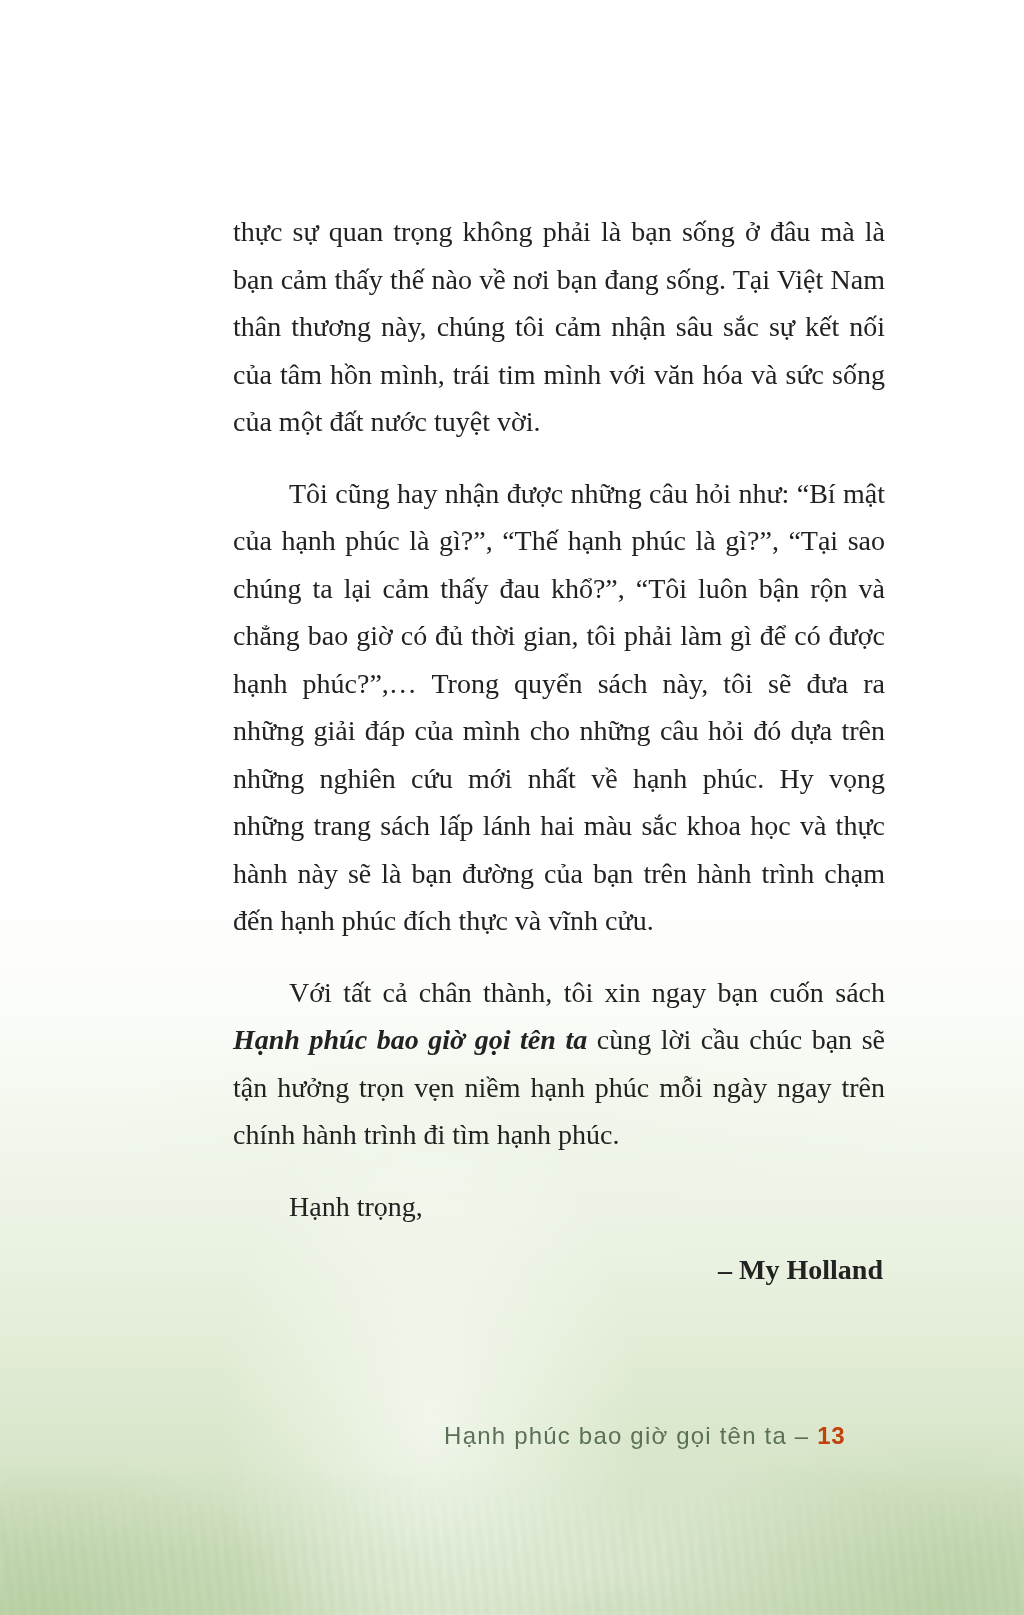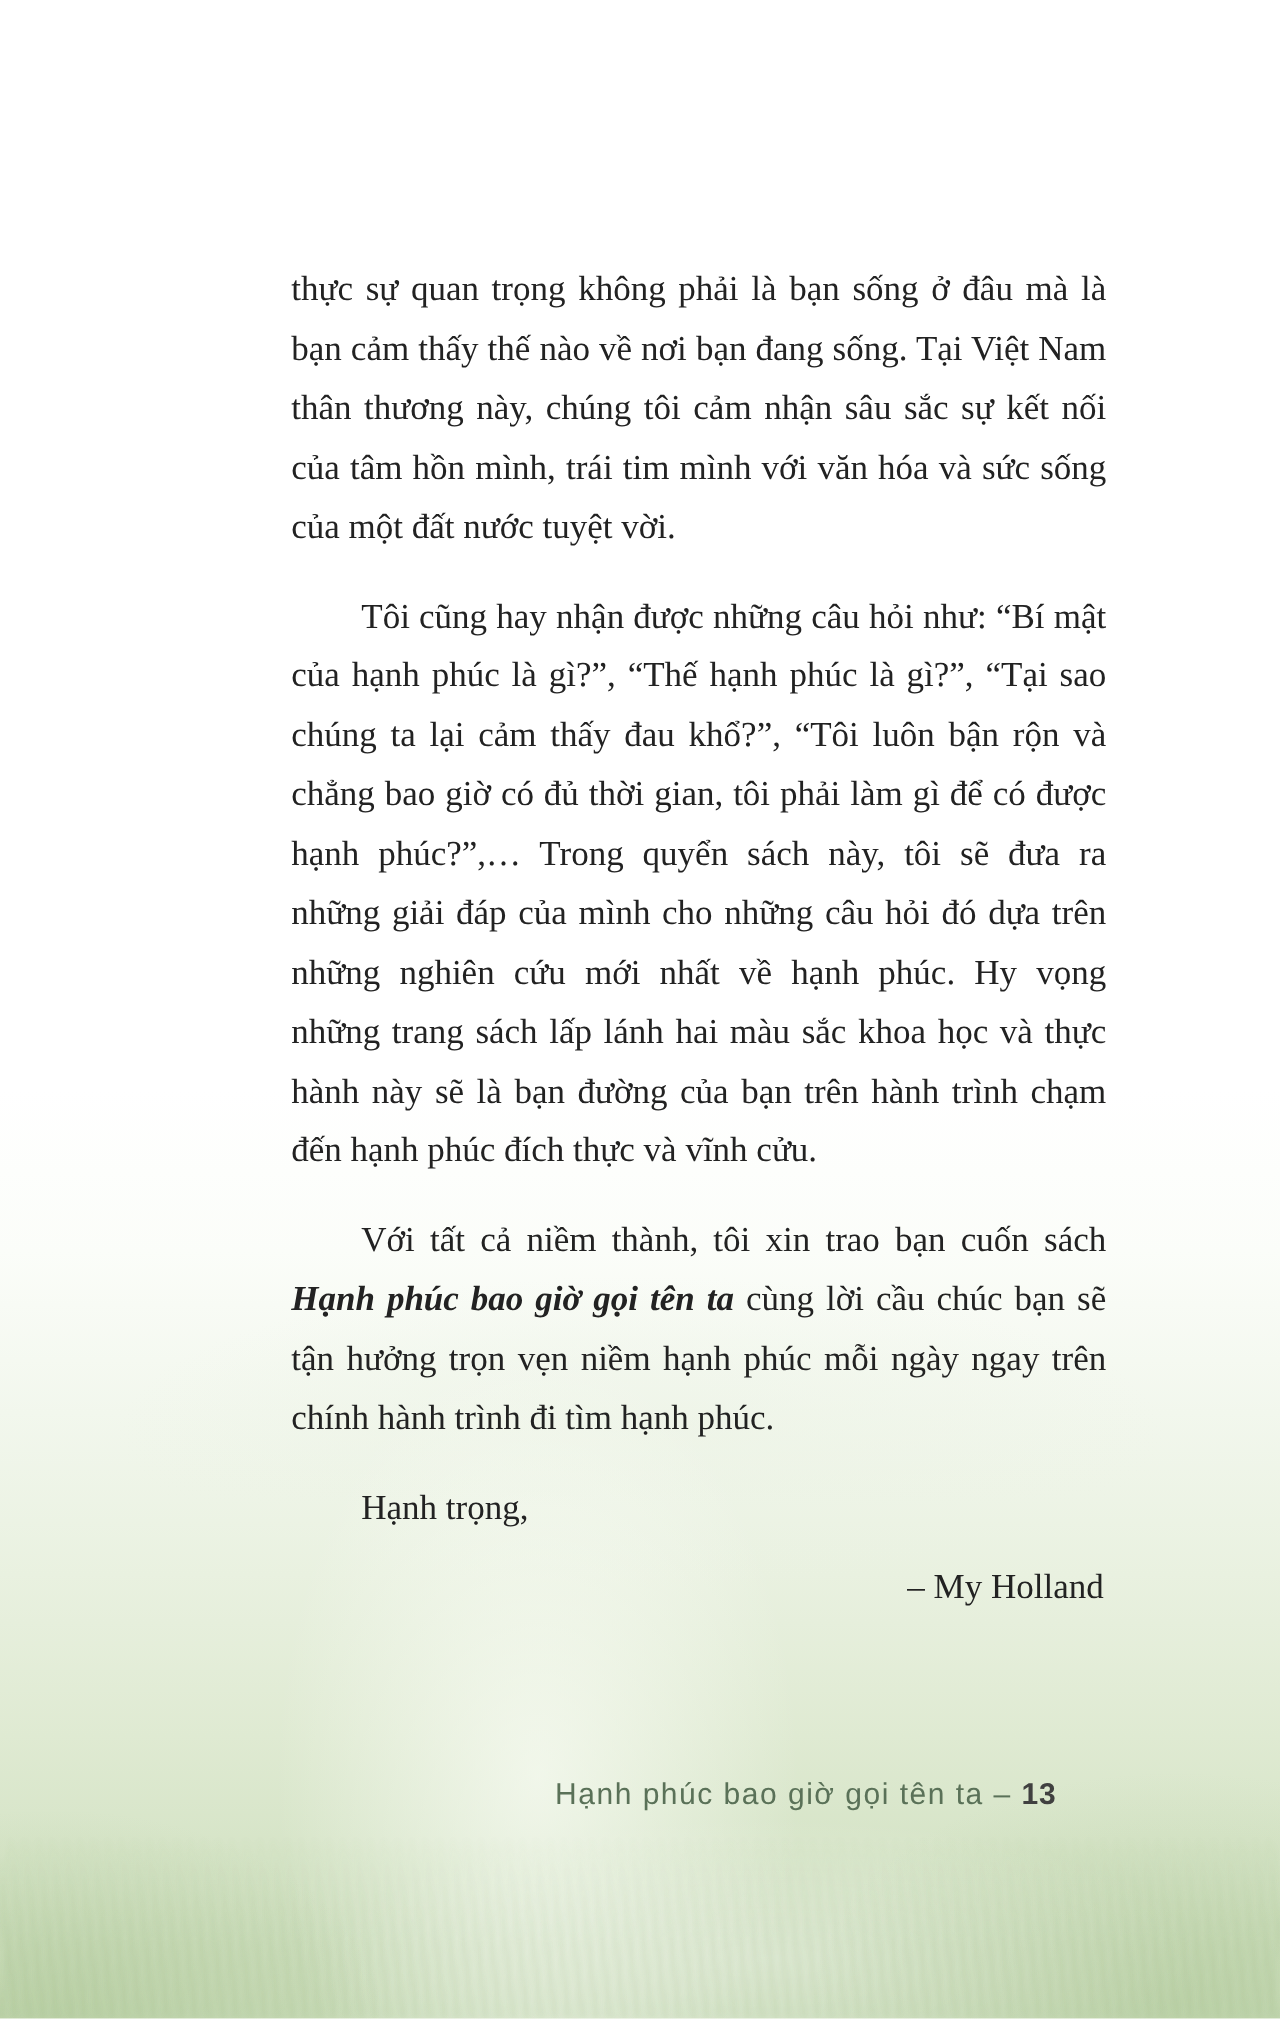--- a/index.html
+++ b/index.html
@@ -46,53 +46,53 @@
     text-align: justify;
     margin-left: 40px;
   }
   .para { margin-bottom: 24px; }
   .indent { text-indent: 56px; }
   .italic { }
   .book-title { font-style: italic; font-weight: bold; }
   .closing { text-indent: 56px; margin-top: 24px; }
   .signature {
     text-align: right;
-    font-weight: normal;
+    font-weight: bold;
     margin-top: 16px;
     padding-right: 2px;
   }
   .footer {
     position: absolute;
     left: 193px; top: 1422px;
     width: 652px;
     text-align: right;
     font-family: "Liberation Sans", sans-serif;
     font-size: 24px;
     letter-spacing: 1.2px;
     color: #5a7158;
   }
   .footer .page-num {
     font-weight: bold;
-    color: #404040;
+    color: #c2410c;
     letter-spacing: 0.5px;
   }
 </style>
 </head>
 <body>
 
 <div class="page">
   <div class="meadow"></div>
   <div class="grass"></div>
 
   <main class="content">
     <p class="para">thực sự quan trọng không phải là bạn sống ở đâu mà là bạn cảm thấy thế nào về nơi bạn đang sống. Tại Việt Nam thân thương này, chúng tôi cảm nhận sâu sắc sự kết nối của tâm hồn mình, trái tim mình với văn hóa và sức sống của một đất nước tuyệt vời.</p>
 
     <p class="para indent"><span>Tôi cũng hay nhận được những câu hỏi như: </span><span class="italic">“Bí mật của hạnh phúc là gì?”, “Thế hạnh phúc là gì?”, “Tại sao chúng ta lại cảm thấy đau khổ?”, “Tôi luôn bận rộn và chẳng bao giờ có đủ thời gian, tôi phải làm gì để có được hạnh phúc?”,…</span><span> Trong quyển sách này, tôi sẽ đưa ra những giải đáp của mình cho những câu hỏi đó dựa trên những nghiên cứu mới nhất về hạnh phúc. Hy vọng những trang sách lấp lánh hai màu sắc khoa học và thực hành này sẽ là bạn đường của bạn trên hành trình chạm đến hạnh phúc đích thực và vĩnh cửu.</span></p>
 
-    <p class="para indent"><span>Với tất cả niềm thành, tôi xin trao bạn cuốn sách </span><span class="book-title">Hạnh phúc bao giờ gọi tên ta</span><span> cùng lời cầu chúc bạn sẽ tận hưởng trọn vẹn niềm hạnh phúc mỗi ngày ngay trên chính hành trình đi tìm hạnh phúc.</span></p>
+    <p class="para indent"><span>Với tất cả chân thành, tôi xin ngay bạn cuốn sách </span><span class="book-title">Hạnh phúc bao giờ gọi tên ta</span><span> cùng lời cầu chúc bạn sẽ tận hưởng trọn vẹn niềm hạnh phúc mỗi ngày ngay trên chính hành trình đi tìm hạnh phúc.</span></p>
 
     <p class="closing">Hạnh trọng,</p>
 
     <p class="signature">– My Holland</p>
   </main>
 
   <div class="footer"><span>Hạnh phúc bao giờ gọi tên ta</span><span> – </span><span class="page-num">13</span></div>
 </div>
 
 </body></html>

